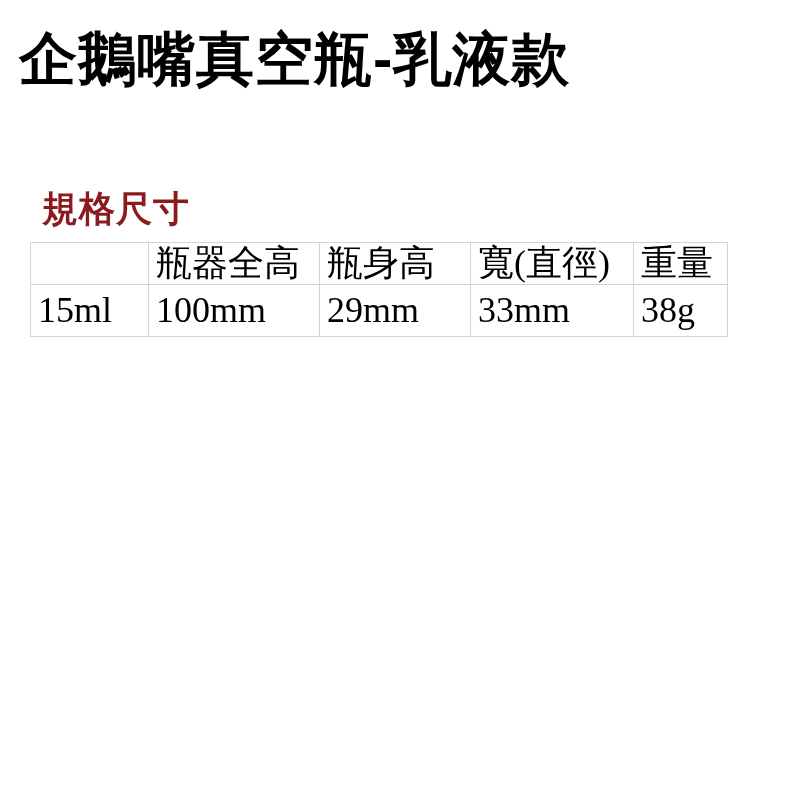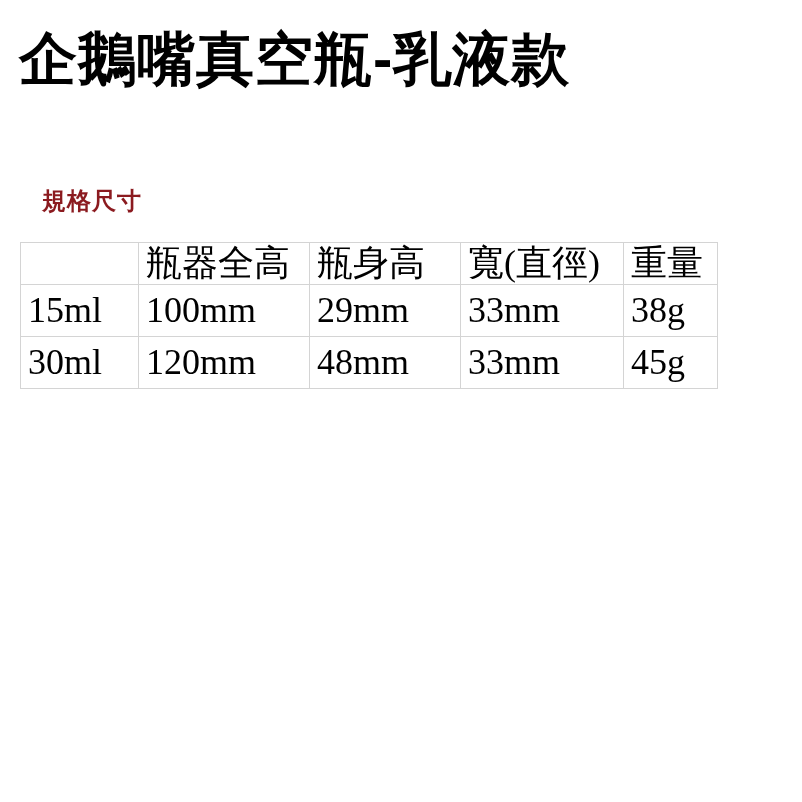--- a/index.html
+++ b/index.html
@@ -21,30 +21,30 @@
     color: #000000;
     letter-spacing: 1px;
     line-height: 1.2;
     white-space: nowrap;
   }
 
   .section-title {
     position: absolute;
     left: 42px;
     top: 185px;
-    font-size: 24px;
+    font-size: 36px;
     font-weight: bold;
     color: #8b1a1f;
     letter-spacing: 1px;
     white-space: nowrap;
   }
 
   table.spec-table {
     position: absolute;
-    left: 20px;
+    left: 30px;
     top: 242px;
     width: 697px;
     border-collapse: collapse;
     table-layout: fixed;
     font-family: "Liberation Serif", "DejaVu Serif", serif;
     font-size: 36px;
     color: #000000;
   }
   table.spec-table td {
     border: 1px solid #d4d4d4;
@@ -93,23 +93,16 @@
         <td>寬(直徑)</td>
         <td>重量</td>
       </tr>
       <tr class="data-row">
         <td>15ml</td>
         <td>100mm</td>
         <td>29mm</td>
         <td>33mm</td>
         <td>38g</td>
       </tr>
-      <tr class="data-row">
-        <td>30ml</td>
-        <td>120mm</td>
-        <td>48mm</td>
-        <td>33mm</td>
-        <td>45g</td>
-      </tr>
     </tbody>
   </table>
 
 </div>
 
 </body></html>

